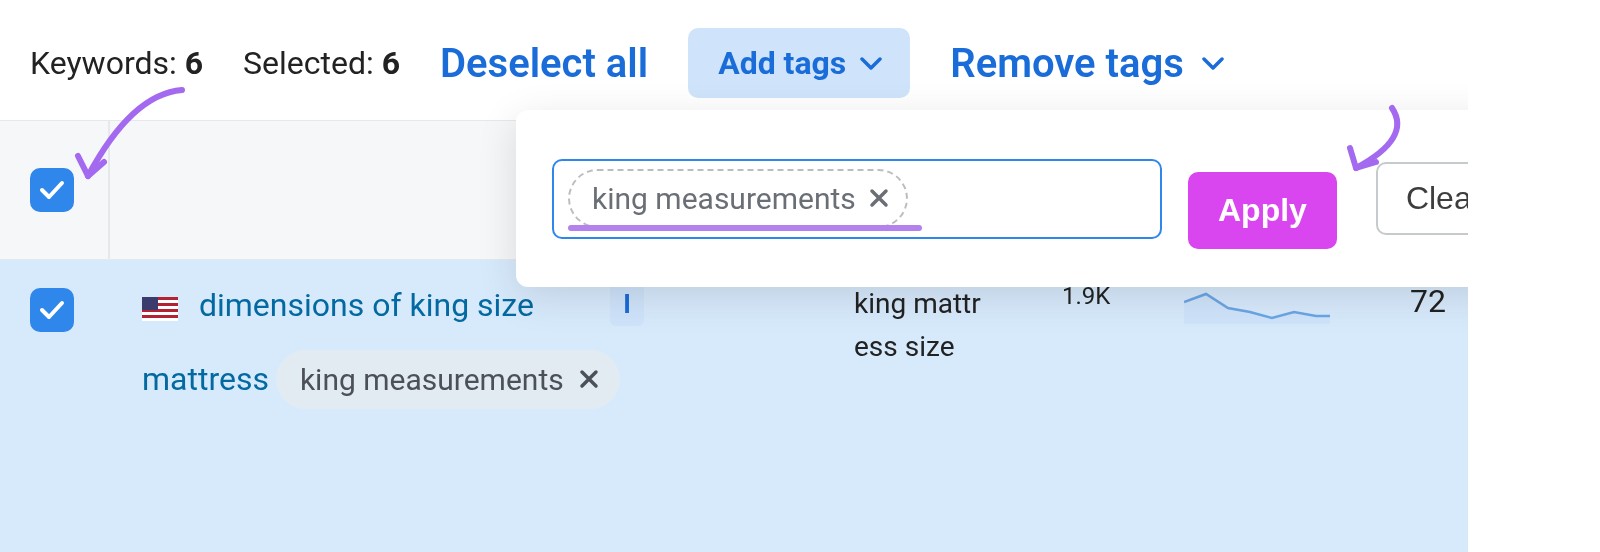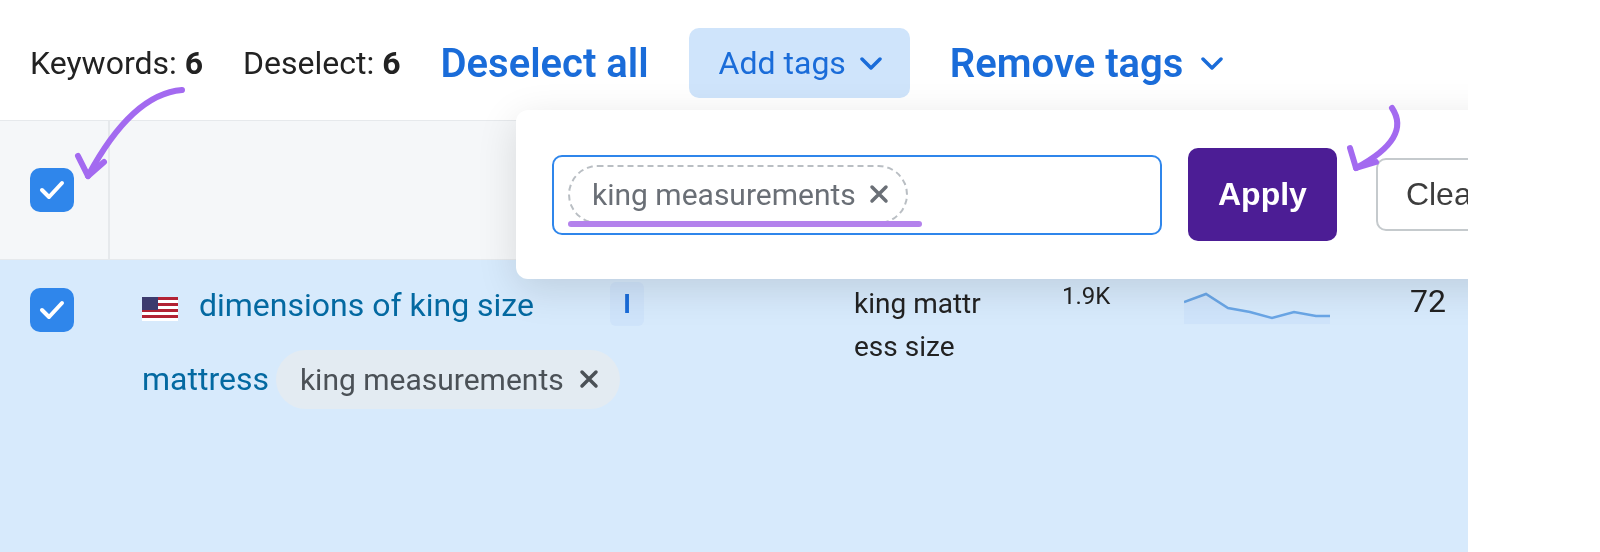--- a/index.html
+++ b/index.html
@@ -4,21 +4,21 @@
 <style>
   * { box-sizing: border-box; }
   html, body { margin: 0; padding: 0; font-family: -apple-system, BlinkMacSystemFont, "Segoe UI", Roboto, Arial, sans-serif; font-size: 28px; color: #1e1e1e; background: #fff; }
   .stage { position: relative; width: 1468px; height: 552px; overflow: hidden; }
 
   
   .topbar { display: flex; align-items: center; gap: 40px; padding: 28px 30px 22px 30px; }
   .stat { font-size: 32px; color: #222; }
   .stat .num { font-weight: 700; }
   .link { color: #1a6cd9; font-size: 40px; font-weight: 600; cursor: pointer; }
-  .btn-pill { display: inline-flex; align-items: center; gap: 14px; background: #cfe4fb; color: #1a6cd9; font-weight: 400; font-size: 32px; border-radius: 10px; padding: 16px 30px; cursor: pointer; }
+  .btn-pill { display: inline-flex; align-items: center; gap: 14px; background: #cfe4fb; color: #1a6cd9; font-weight: 700; font-size: 32px; border-radius: 10px; padding: 16px 30px; cursor: pointer; }
   .chev { width: 20px; height: 12px; }
   .chev svg { display:block; }
   .remove-wrap { display:inline-flex; align-items:center; gap:18px; }
 
   
   .header-row { position: relative; display:flex; align-items:center; background: #f5f7f9; border-top:1px solid #e6e9ec; border-bottom:1px solid #e6e9ec; height:140px; padding:0 30px; }
   .chk { width:44px; height:44px; border-radius:10px; background:#2f86eb; display:flex; align-items:center; justify-content:center; cursor:pointer; }
   .chk svg{display:block;}
   .col-kw { margin-left: 68px; display:flex; align-items:center; gap:14px; font-size:30px; color:#222; }
   .sort-icon { display:inline-flex; flex-direction:column; gap:4px; }
@@ -27,21 +27,21 @@
   .sort-icon span:nth-child(2){width:18px;}
   .sort-icon span:nth-child(3){width:10px;}
   .vline { position:absolute; left:108px; top:0; bottom:0; width:2px; background:#e6e9ec; }
 
   
   .popover { position:absolute; left:516px; top:110px; width:1034px; background:#fff; border-radius:12px; box-shadow:0 10px 40px rgba(0,0,0,.12); padding:38px 36px; display:flex; align-items:center; gap:26px; z-index:10; }
   .tag-input { flex:0 0 610px; height:80px; border:2px solid #2f86eb; border-radius:10px; display:flex; align-items:center; padding:0 14px; gap:10px; position:relative; }
   .chip { display:inline-flex; align-items:center; gap:12px; border:2px dashed #b9bec3; color:#6a6f76; border-radius:999px; padding:10px 16px 10px 22px; font-size:30px; }
   .chip .x { cursor:pointer; }
   .underline { position:absolute; left:14px; bottom:6px; height:6px; width:354px; background:#b482ec; border-radius:3px; }
-  .btn-primary { background:#4c1d95; color:#fff; font-weight:700; font-size:32px; border:none; border-radius:10px; padding:28px 30px; cursor:pointer; }
+  .btn-primary { background:#d946ef; color:#fff; font-weight:700; font-size:32px; border:none; border-radius:10px; padding:20px 30px; cursor:pointer;margin-top:24px; }
   .btn-ghost { background:#fff; color:#3d3d3d; font-weight:500; font-size:32px; border:2px solid #c5cacd; border-radius:10px; padding:16px 28px; cursor:pointer;margin-left:13px; }
 
   
   .data-row { position:relative; background:#d7eafc; min-height:292px; padding:22px 30px 26px 30px; display:flex; }
   .data-row .chk{ margin-top:6px; }
   .cell-kw { margin-left:68px; width:520px; }
   .flag { width:36px; height:24px; display:inline-block; vertical-align:middle; margin-right:14px; position:relative; top:-2px; }
   .kw-link { color:#0369a1; font-size:32px; line-height:1.45; }
   .tag-pill { display:inline-flex; align-items:center; gap:14px; background:#e3ebf2; border-radius:999px; color:#4b5157; font-size:30px; padding:12px 20px 12px 24px; margin-top:22px; }
   .intent { position:absolute; left:610px; top:22px; width:34px; height:44px; background:#cfe4fb; border-radius:6px; display:flex; align-items:center; justify-content:center; color:#1a6cd9; font-weight:700; font-size:26px; }
@@ -58,21 +58,21 @@
 </head>
 <body>
 <div class="stage">
 
 <div class="topbar">
   <div class="stat">
     <span>Keywords:</span>
     <span class="num">6</span>
   </div>
   <div class="stat">
-    <span>Deselect:</span>
+    <span>Selected:</span>
     <span class="num">6</span>
   </div>
   <div class="link">Deselect all</div>
   <div class="btn-pill">
     <span>Add tags</span>
     <span class="chev">
       <svg width="22" height="14" viewBox="0 0 22 14">
             <path d="M2 2 L11 11 L20 2" stroke="#1a6cd9" stroke-width="3.5" fill="none" stroke-linecap="round" stroke-linejoin="round"></path>
           </svg>
     </span>

